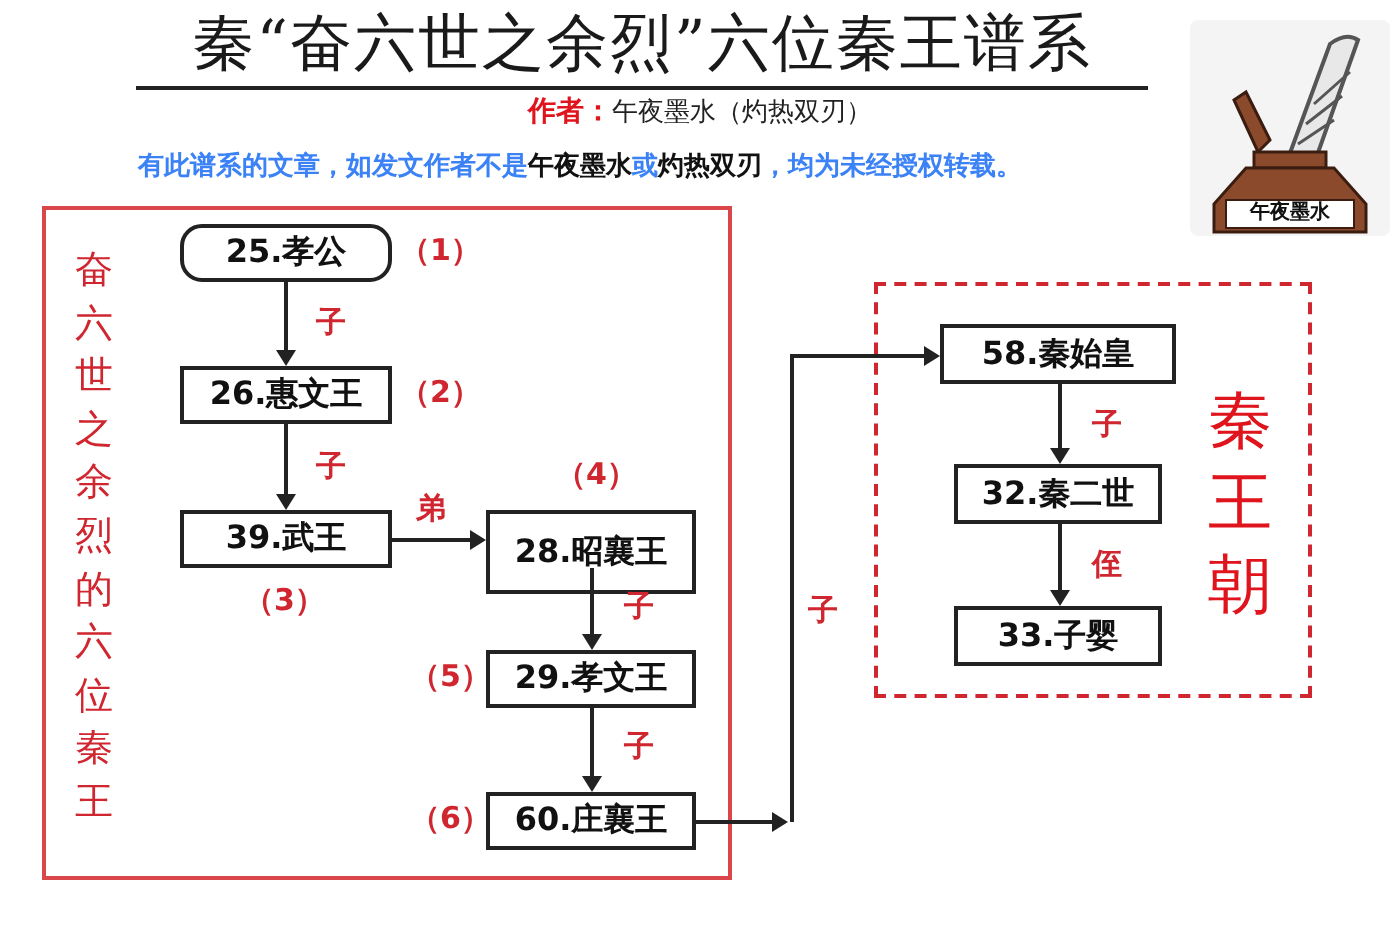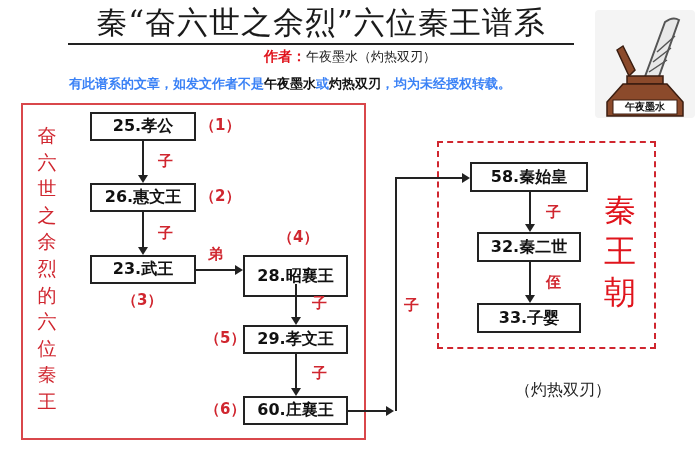--- a/index.html
+++ b/index.html
@@ -77,27 +77,27 @@
   <div>王</div>
 </div>
 
 <div class="abs frame-right"></div>
 <div class="abs vtext2">
   <div>秦</div>
   <div>王</div>
   <div>朝</div>
 </div>
 
-<div class="abs node" style="left:90px; top:112px; width:106px; height:29px;">25.孝公</div>
+<div class="abs node" style="left:90px; top:112px; width:106px; height:29px;border-radius:11px;">25.孝公</div>
 <div class="abs idx" style="left:200px; top:116px;">（1）</div>
 
 <div class="abs node" style="left:90px; top:183px; width:106px; height:29px;">26.惠文王</div>
 <div class="abs idx" style="left:200px; top:187px;">（2）</div>
 
-<div class="abs node" style="left:90px; top:255px; width:106px; height:29px;">23.武王</div>
+<div class="abs node" style="left:90px; top:255px; width:106px; height:29px;">39.武王</div>
 <div class="abs idx" style="left:122px; top:291px;">（3）</div>
 
 <div class="abs node" style="left:243px; top:255px; width:105px; height:42px;">28.昭襄王</div>
 <div class="abs idx" style="left:278px; top:228px;">（4）</div>
 
 <div class="abs node" style="left:243px; top:325px; width:105px; height:29px;">29.孝文王</div>
 <div class="abs idx" style="left:205px; top:329px;">（5）</div>
 
 <div class="abs node" style="left:243px; top:396px; width:105px; height:29px;">60.庄襄王</div>
 <div class="abs idx" style="left:205px; top:400px;">（6）</div>
@@ -135,14 +135,13 @@
 
 <div class="abs vline" style="left:529px; top:192px; height:32px;"></div>
 <div class="abs ah-down" style="left:525px; top:224px;"></div>
 <div class="abs rel" style="left:546px; top:203px;">子</div>
 
 <div class="abs vline" style="left:529px; top:262px; height:33px;"></div>
 <div class="abs ah-down" style="left:525px; top:295px;"></div>
 <div class="abs rel" style="left:546px; top:273px;">侄</div>
 
 <div class="abs author2">
-  <div class="line2">（灼热双刃）</div>
 </div>
 
 </body></html>

